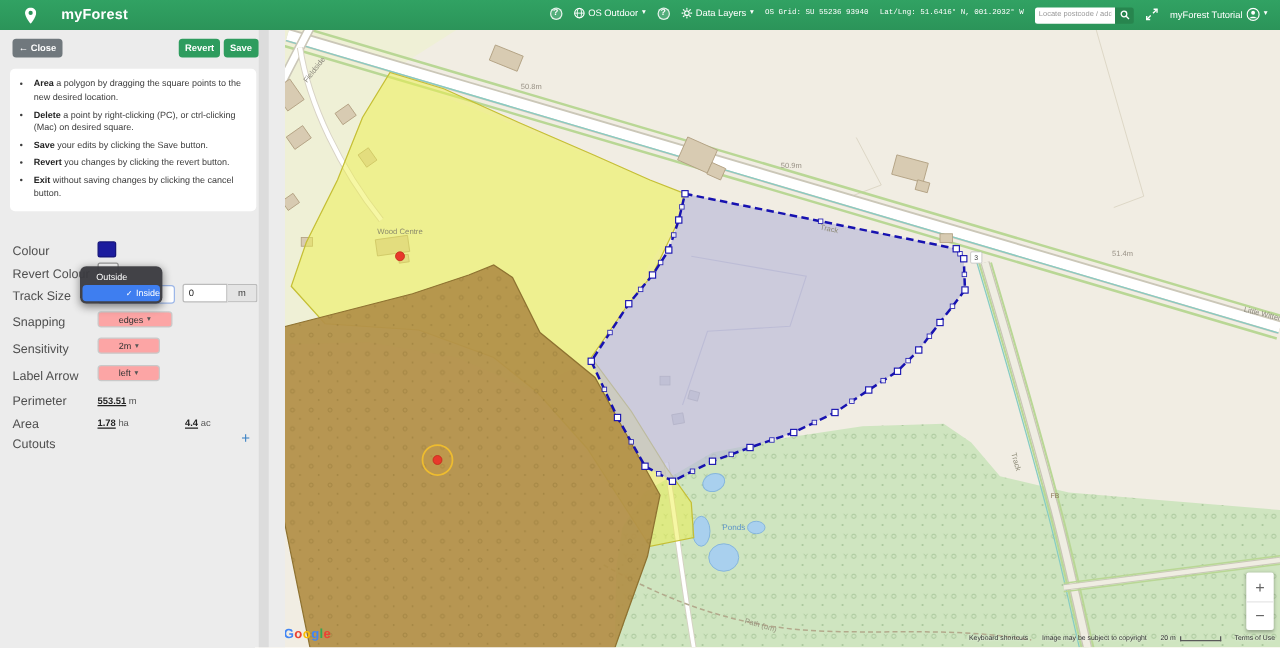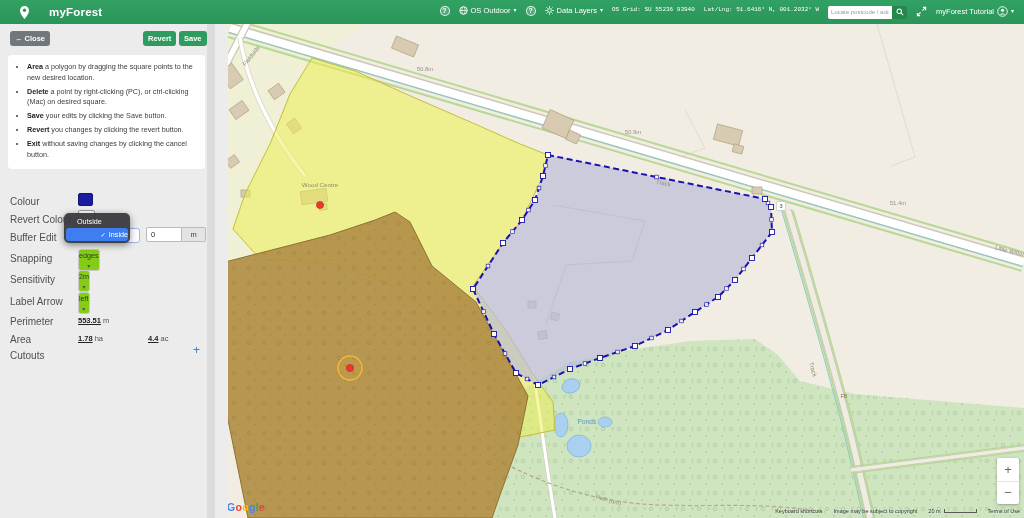--- a/index.html
+++ b/index.html
@@ -25,21 +25,21 @@
   .btn { position:absolute; height:15px; border:none; border-radius:3px; color:#fff; font-size:7.5px; font-weight:bold; font-family:inherit; line-height:15px; text-align:center; cursor:pointer; padding:0 5px; }
   .btn-gray { background:#70787d; left:10px; top:7px; }
   .btn-revert { background:#2e9c5e; left:143px; top:7px; }
   .btn-save { background:#2e9c5e; left:179px; top:7px; }
   .card { position:absolute; left:8px; top:31px; width:197px; background:#fff; border-radius:4px; padding:7px 6px 6px 0; }
   .card ul { margin-left:19px; }
   .card li { font-size:7.2px; line-height:1.5; color:#3c3c3c; margin-bottom:3px; }
   .card li b { color:#222; }
   .flabel { position:absolute; left:10px; font-size:10px; color:#4f4f4f; }
   .swatch { position:absolute; border-radius:2px; cursor:pointer; }
-  .mini-select { position:absolute; background:#84cc16; border:1px solid #c9c9c9; border-radius:3px; font-size:7.2px; color:#333; padding:1px 0; display:flex; align-items:center; gap:3px; cursor:pointer;flex-direction:column; }
+  .mini-select { position:absolute; background:#fca5a5; border:1px solid #c9c9c9; border-radius:3px; font-size:7.2px; color:#333; padding:1px 16px; display:flex; align-items:center; gap:3px; cursor:pointer; }
   .mini-select .caret { color:#555; }
   .sizeinput { position:absolute; left:146px; top:203px; width:36px; height:15px; border:1px solid #bbb; border-radius:2px 0 0 2px; font-size:7.5px; padding:0 4px; color:#222; font-family:inherit; }
   .sizeaddon { position:absolute; left:182px; top:203px; width:24px; height:15px; background:#e4e4e4; border:1px solid #bbb; border-left:none; border-radius:0 2px 2px 0; font-size:7.5px; color:#444; text-align:center; line-height:14px; }
   .ghost-select { position:absolute; left:78px; top:204px; width:62px; height:15px; background:#fff; border:1px solid #9db7e8; border-radius:3px; }
   .buffer-menu { position:absolute; left:64px; top:189px; width:66px; background:rgba(58,58,63,.96); border-radius:5px; padding:2px 2px; box-shadow:0 2px 7px rgba(0,0,0,.45); z-index:45; }
   .menu-opt { height:13px; display:flex; align-items:center; font-size:7.2px; color:#fff; border-radius:3px; cursor:pointer; }
   .menu-opt .chk { width:11px; text-align:center; font-size:6.5px; }
   .menu-opt.sel { background:#3e7ef0;justify-content:flex-end; }
   .pvalue { position:absolute; font-size:7.5px; color:#555; }
   .pvalue b { color:#222;text-decoration:underline; }
@@ -148,21 +148,21 @@
         <li><b>Exit</b> without saving changes by clicking the cancel button.</li>
       </ul>
   </div>
 
   <div class="flabel" style="top:172px">Colour</div>
   <div class="swatch" style="left: 78px; top: 169px; width: 15px; height: 13px; border: 1px solid rgb(20, 20, 122); background: rgb(28, 28, 158);" id="colour-swatch"></div>
 
   <div class="flabel" style="top:190px">Revert Colour</div>
   <div class="swatch" style="left:78px;top:186px;width:17px;height:12px;background:#fff;border:1px solid #999;"></div>
 
-  <div class="flabel" style="top:208px">Buffer Edit</div>
+  <div class="flabel" style="top:208px">Track Size</div>
   <div class="ghost-select"></div>
   <input class="sizeinput" value="0" style="">
   <div class="sizeaddon">m</div>
 
   <div class="buffer-menu">
       <div class="menu-opt">
         <span class="chk"></span>
         <span>Outside</span>
       </div>
       <div class="menu-opt sel">

